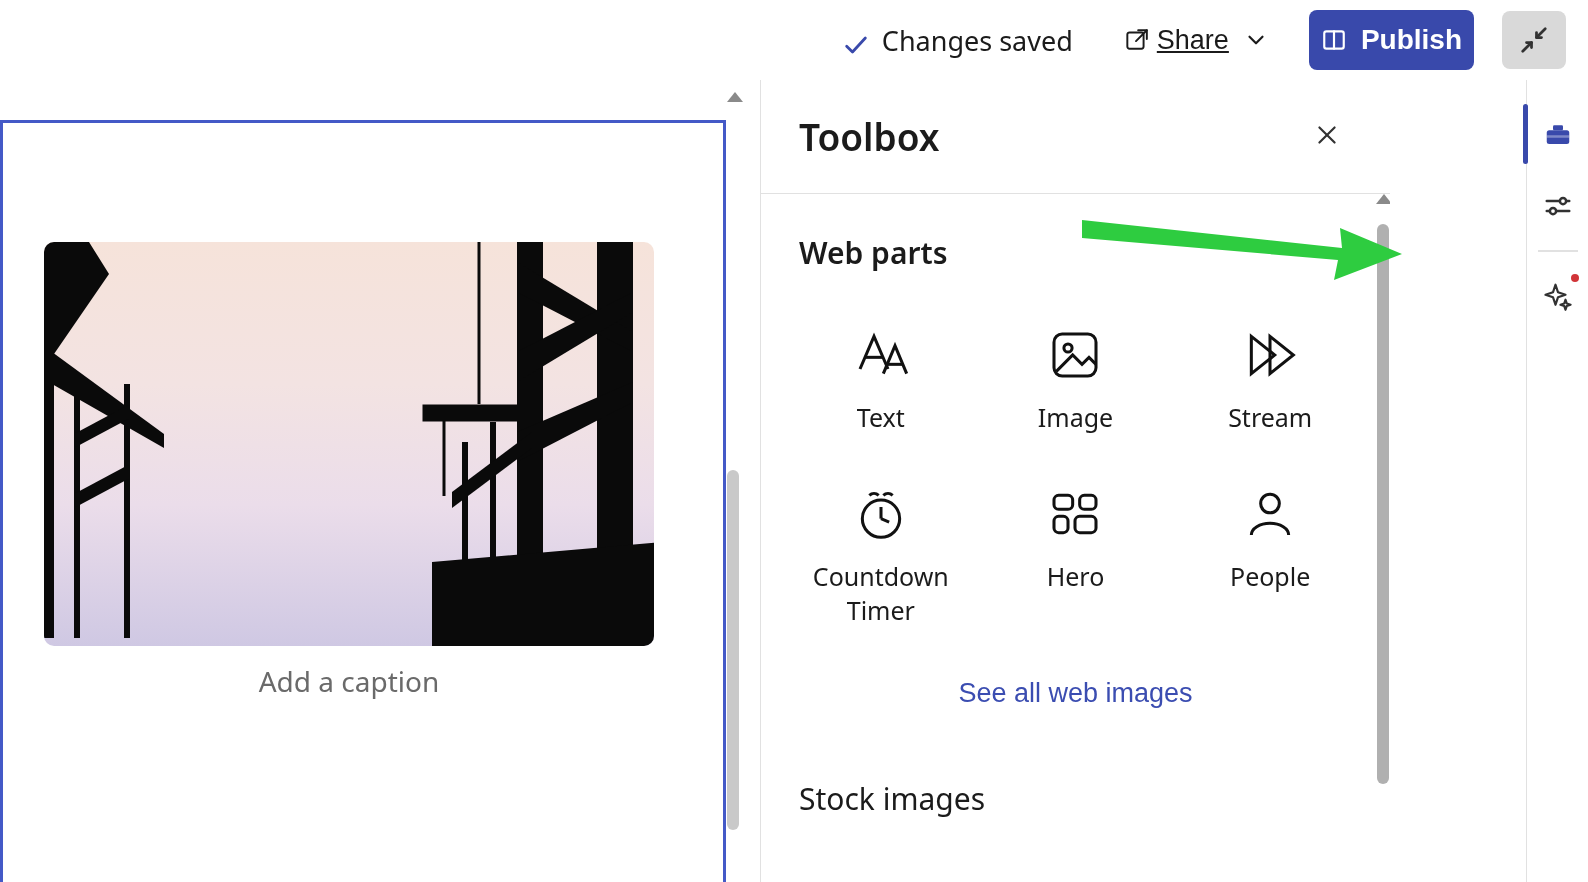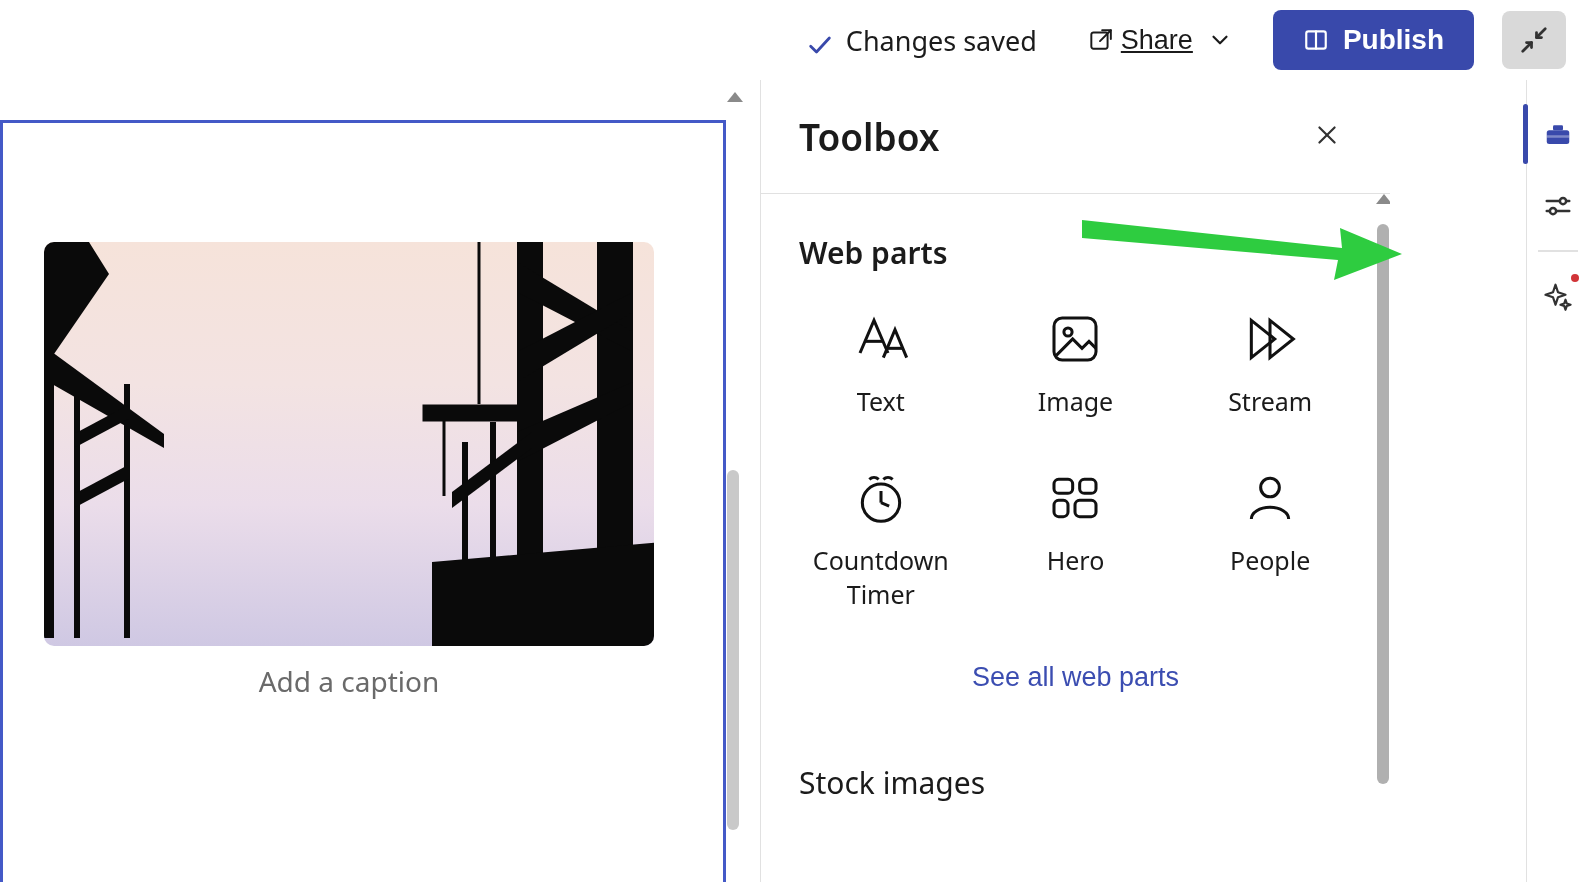--- a/index.html
+++ b/index.html
@@ -46,21 +46,21 @@
     font-size:27px;color:var(--text);
     padding:8px 12px;border-radius:6px;cursor:pointer;
     background:transparent;border:none;text-decoration:underline;
   }
   .share-btn svg{width:26px;height:26px;}
   .chev{width:22px;height:22px;margin-left:6px;}
   .publish-btn{
     display:flex;align-items:center;gap:14px;
     background:var(--primary);color:var(--primary-ink);
     font-size:28px;font-weight:600;
-    padding:14px 30px;border-radius:8px;border:none;cursor:pointer;
+    padding:14px 12px;border-radius:8px;border:none;cursor:pointer;
   }
   .publish-btn svg{width:26px;height:26px;}
   .collapse-btn{
     width:64px;height:58px;border-radius:8px;border:none;
     background:var(--btn-grey);cursor:pointer;
     display:flex;align-items:center;justify-content:center;
   }
   .collapse-btn svg{width:30px;height:30px;}
 
   
@@ -133,21 +133,21 @@
   }
   .tb-title{font-size:37px;font-weight:600;}
   .tb-close{background:none;border:none;cursor:pointer;padding:6px;}
   .tb-close svg{width:26px;height:26px;}
   .tb-body{
     position:relative;
     height:calc(100% - 114px);
     overflow:hidden;
     padding:38px 38px 0 38px;
   }
-  .section-title{font-size:30px;font-weight:600;margin:0 0 28px 0;}
+  .section-title{font-size:30px;font-weight:600;margin:0 0 44px 0;}
   .grid{
     display:grid;
     grid-template-columns:repeat(3,1fr);
     column-gap:0;row-gap:42px;
     margin-top:18px;
     gap:31px;
   }
   .wp-item{
     display:flex;flex-direction:column;align-items:center;
     gap:18px;cursor:pointer;padding:10px 4px;border-radius:8px;
@@ -346,21 +346,21 @@
       <div class="wp-item">
         <svg viewBox="0 0 48 48">
           <circle cx="24" cy="15" r="8"></circle>
           <path d="M8 42 a16 10 0 0 1 32 0"></path>
         </svg>
         <div class="wp-label">People</div>
       </div>
 
     </div>
 
-    <button class="see-all">See all web parts</button>
+    <button class="see-all">See all web images</button>
 
     <div class="stock-title">Stock images</div>
 
     <div class="tb-scroll">
       <div class="scroll-arrow"></div>
       <div class="thumb"></div>
     </div>
   </div>
 </div>
 

